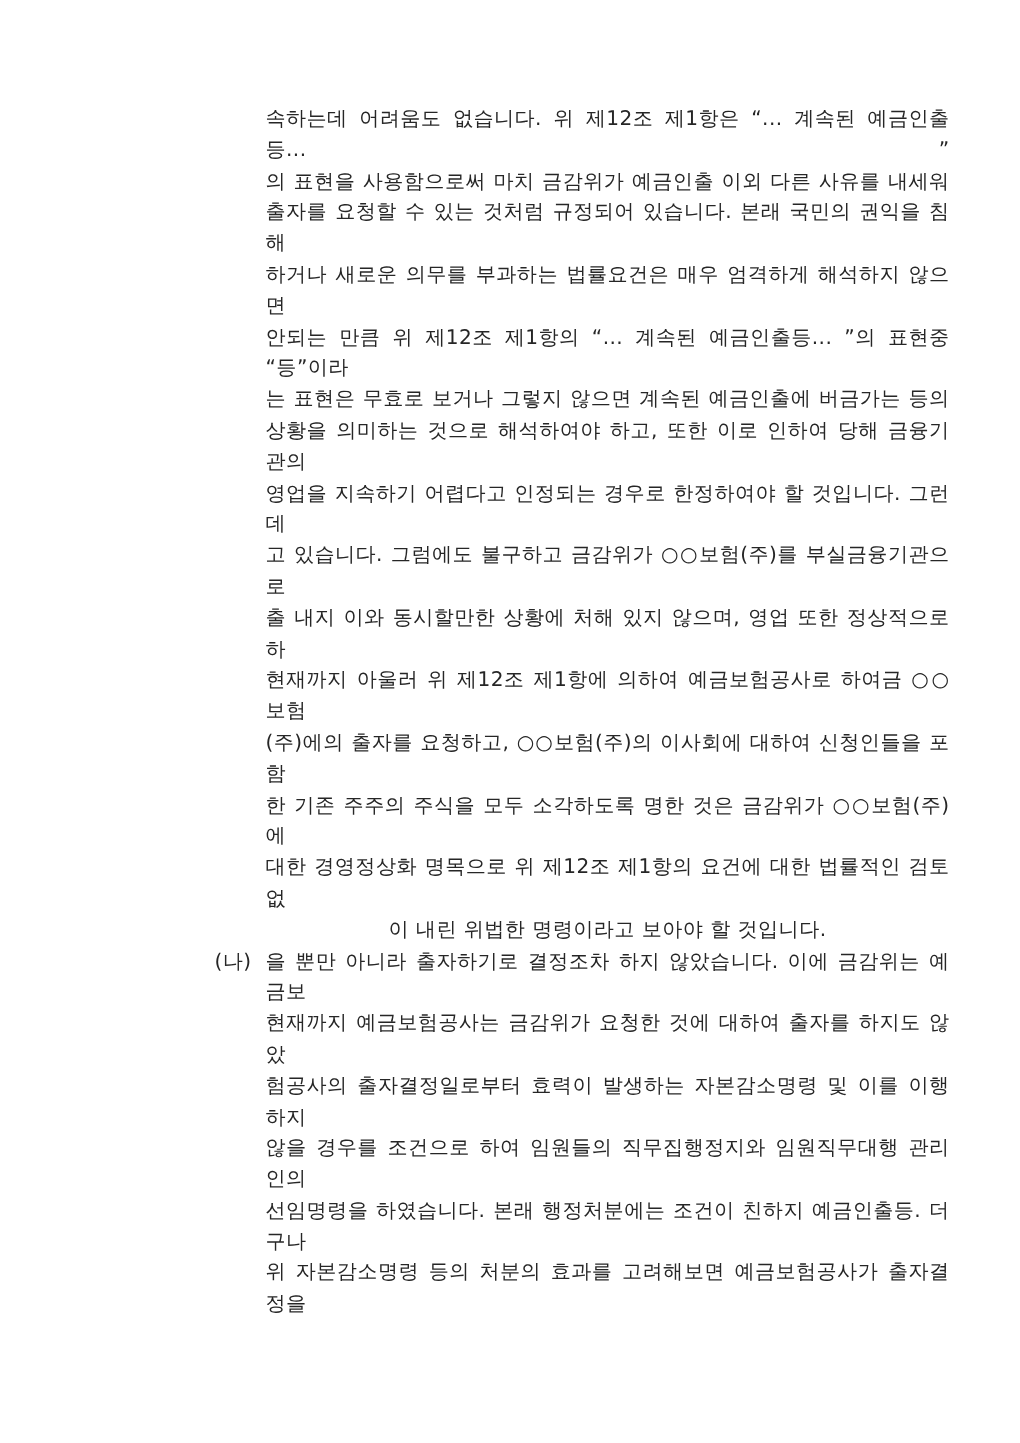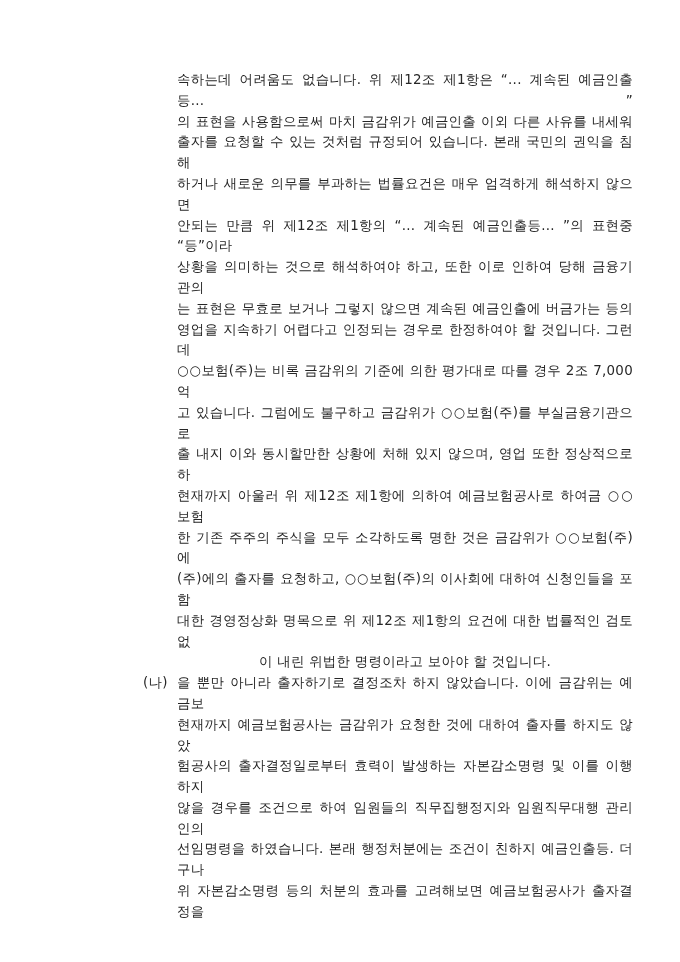--- a/index.html
+++ b/index.html
@@ -43,29 +43,28 @@
 <div class="page">
   <div class="textblock" style="color: rgb(38, 38, 38);">
   <div class="para">
     <span class="marker"></span>
     <div class="lines">
           <div class="line j">속하는데 어려움도 없습니다. 위 제12조 제1항은 “... 계속된 예금인출 등... ”</div>
           <div class="line j">의 표현을 사용함으로써 마치 금감위가 예금인출 이외 다른 사유를 내세워</div>
           <div class="line j">출자를 요청할 수 있는 것처럼 규정되어 있습니다. 본래 국민의 권익을 침해</div>
           <div class="line j">하거나 새로운 의무를 부과하는 법률요건은 매우 엄격하게 해석하지 않으면</div>
           <div class="line j">안되는 만큼 위 제12조 제1항의 “... 계속된 예금인출등... ”의 표현중 “등”이라</div>
+          <div class="line j">는 표현은 무효로 보거나 그렇지 않으면 계속된 예금인출에 버금가는 등의</div>
           <div class="line j">상황을 의미하는 것으로 해석하여야 하고, 또한 이로 인하여 당해 금융기관의</div>
-          <div class="line j">는 표현은 무효로 보거나 그렇지 않으면 계속된 예금인출에 버금가는 등의</div>
           <div class="line j">영업을 지속하기 어렵다고 인정되는 경우로 한정하여야 할 것입니다. 그런데</div>
-          <div class="line j">○○보험(주)는 비록 금감위의 기준에 의한 평가대로 따를 경우 2조 7,000억</div>
           <div class="line j">고 있습니다. 그럼에도 불구하고 금감위가 ○○보험(주)를 부실금융기관으로</div>
           <div class="line j">출 내지 이와 동시할만한 상황에 처해 있지 않으며, 영업 또한 정상적으로 하</div>
           <div class="line j">현재까지 아울러 위 제12조 제1항에 의하여 예금보험공사로 하여금 ○○보험</div>
+          <div class="line j">(주)에의 출자를 요청하고, ○○보험(주)의 이사회에 대하여 신청인들을 포함</div>
           <div class="line j">한 기존 주주의 주식을 모두 소각하도록 명한 것은 금감위가 ○○보험(주)에</div>
-          <div class="line j">(주)에의 출자를 요청하고, ○○보험(주)의 이사회에 대하여 신청인들을 포함</div>
           <div class="line j">대한 경영정상화 명목으로 위 제12조 제1항의 요건에 대한 법률적인 검토 없</div>
           <div class="line">이 내린 위법한 명령이라고 보아야 할 것입니다.</div>
         </div>
   </div>
 
   <div class="para">
     <span class="marker">(나)</span>
     <div class="lines">
           <div class="line j">을 뿐만 아니라 출자하기로 결정조차 하지 않았습니다. 이에 금감위는 예금보</div>
           <div class="line j">현재까지 예금보험공사는 금감위가 요청한 것에 대하여 출자를 하지도 않았</div>

